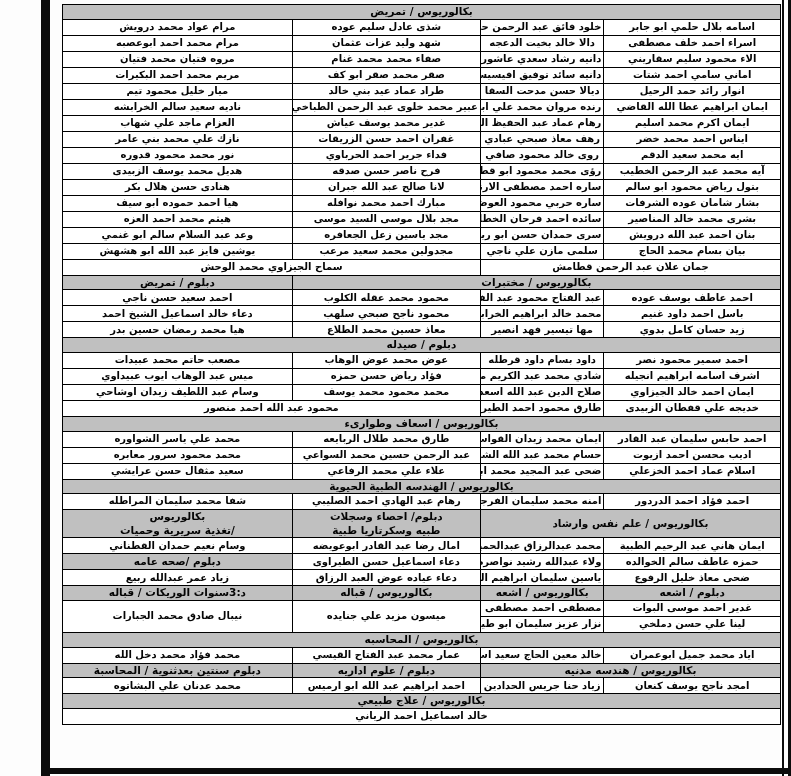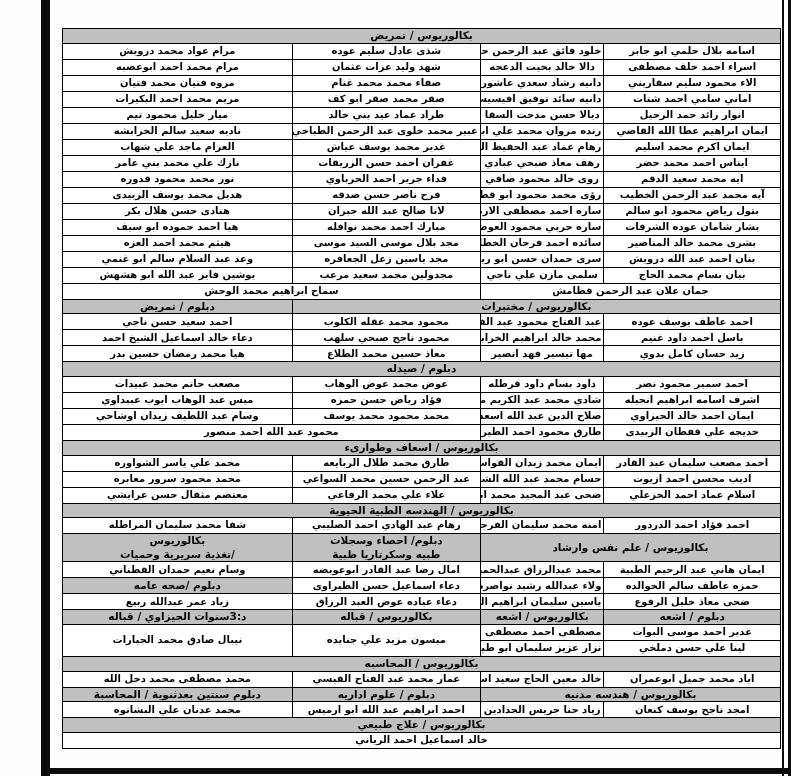--- a/index.html
+++ b/index.html
@@ -4,21 +4,21 @@
 <style>
   html,body{margin:0;padding:0;background:#ffffff;}
   .page{position:relative;width:791px;height:776px;background:#fdfdfd;overflow:hidden;
         font-family:"DejaVu Sans","Liberation Sans",sans-serif;}
   .frame-bar{position:absolute;background:#0c0c0c;}
   .bar-left{left:41px;top:0;width:9px;height:776px;}
   .bar-right-outer{left:788px;top:0;width:3px;height:776px;}
   .bar-right-inner{left:782px;top:0;width:2px;height:776px;}
   .bar-bottom{left:41px;top:768px;width:750px;height:6px;}
   table.roster{position:absolute;left:62px;top:4px;width:719px;border-collapse:collapse;
-        table-layout:fixed;direction:rtl;margin-top:24px;}
+        table-layout:fixed;direction:rtl;}
   td{border:1px solid #000;text-align:center;vertical-align:middle;font-weight:bold;
      color:#050505;padding:0 2px;overflow:hidden;}
   td.name{font-size:10px;height:15px;line-height:1.25;white-space:nowrap;background:#ffffff;}
   td.hdr{font-size:10.5px;height:13px;line-height:1.3;background:#c0c0c0;white-space:pre-line;}
 </style>
 </head>
 <body>
 
 <div class="page">
   <div class="frame-bar bar-left"></div>
@@ -122,21 +122,21 @@
           <td class="name">وعد عبد السلام سالم ابو غنمي</td>
         </tr>
         <tr>
           <td class="name">بيان بسام محمد الحاج</td>
           <td class="name">سلمى مازن علي ناجي</td>
           <td class="name">مجدولين محمد سعيد مرعب</td>
           <td class="name">يوشين فايز عبد الله ابو هشهش</td>
         </tr>
         <tr>
           <td colspan="2" class="name">جمان علان عبد الرحمن قطامش</td>
-          <td colspan="2" class="name">سماح ابراهيم محمد الوحش</td>
+          <td colspan="2" class="name">سماح الجيزاوي محمد الوحش</td>
         </tr>
         <tr>
           <td colspan="3" class="hdr">بكالوريوس / مختبرات</td>
           <td class="hdr">دبلوم / تمريض</td>
         </tr>
         <tr>
           <td class="name">احمد عاطف يوسف عوده</td>
           <td class="name">عبد الفتاح محمود عبد الفتاح عقل</td>
           <td class="name">محمود محمد عقله الكلوب</td>
           <td class="name">احمد سعيد حسن ناجي</td>
@@ -176,36 +176,36 @@
         </tr>
         <tr>
           <td class="name">خديجه علي قفطان الزبيدى</td>
           <td class="name">طارق محمود احمد الطيري</td>
           <td colspan="2" class="name">محمود عبد الله احمد منصور</td>
         </tr>
         <tr>
           <td colspan="4" class="hdr">بكالوريوس / اسعاف وطوارىء</td>
         </tr>
         <tr>
-          <td class="name">احمد مصعب سليمان عبد القادر</td>
+          <td class="name">احمد حابس سليمان عبد القادر</td>
           <td class="name">ايمان محمد زيدان القواسمه</td>
           <td class="name">طارق محمد طلال الربايعه</td>
           <td class="name">محمد علي ياسر الشواوره</td>
         </tr>
         <tr>
           <td class="name">اديب محسن احمد ازيوت</td>
           <td class="name">حسام محمد عبد الله الشمري</td>
           <td class="name">عبد الرحمن حسين محمد السواعي</td>
           <td class="name">محمد محمود سرور معابره</td>
         </tr>
         <tr>
           <td class="name">اسلام عماد احمد الخزعلي</td>
           <td class="name">ضحى عبد المجيد محمد ابو سمرا</td>
           <td class="name">علاء علي محمد الرفاعي</td>
-          <td class="name">معتصم مثقال حسن عرايشي</td>
+          <td class="name">سعيد مثقال حسن عرايشي</td>
         </tr>
         <tr>
           <td colspan="4" class="hdr">بكالوريوس / الهندسه الطبية الحيوية</td>
         </tr>
         <tr>
           <td class="name">احمد فؤاد احمد الدردور</td>
           <td class="name">امنه محمد سليمان الفرجات</td>
           <td class="name">رهام عبد الهادي احمد الصليبي</td>
           <td class="name">شفا محمد سليمان المراطله</td>
         </tr>
@@ -231,40 +231,40 @@
         <tr>
           <td class="name">ضحى معاذ خليل الرفوع</td>
           <td class="name">ياسين سليمان ابراهيم الشقيلي</td>
           <td class="name">دعاء عياده عوض العبد الرزاق</td>
           <td class="name">زياد عمر عبدالله ربيع</td>
         </tr>
         <tr>
           <td class="hdr">دبلوم / اشعه</td>
           <td class="hdr">بكالوريوس / اشعه</td>
           <td class="hdr">بكالوريوس / قباله</td>
-          <td class="hdr">د:3سنوات الجيزاوي / قباله</td>
+          <td class="hdr">د:3سنوات الوريكات / قباله</td>
         </tr>
         <tr>
           <td class="name">غدير احمد موسى البوات</td>
           <td class="name">مصطفى احمد مصطفى الريماوي</td>
           <td rowspan="2" class="name">ميسون مزيد علي جنايده</td>
           <td rowspan="2" class="name">نيبال صادق محمد الجبارات</td>
         </tr>
         <tr>
           <td class="name">لينا علي حسن دملخي</td>
           <td class="name">نزار عزيز سليمان ابو طير</td>
         </tr>
         <tr>
           <td colspan="4" class="hdr">بكالوريوس / المحاسبه</td>
         </tr>
         <tr>
           <td class="name">اياد محمد جميل ابوعمران</td>
           <td class="name">خالد معين الحاج سعيد اسماعيل</td>
           <td class="name">عمار محمد عبد الفتاح القيسي</td>
-          <td class="name">محمد مصطفى محمد دخل الله</td>
+          <td class="name">محمد فؤاد محمد دخل الله</td>
         </tr>
         <tr>
           <td colspan="2" class="hdr">بكالوريوس / هندسه مدنيه</td>
           <td class="hdr">دبلوم / علوم اداريه</td>
           <td class="hdr">دبلوم سنتين بعدثنوية / المحاسبة</td>
         </tr>
         <tr>
           <td class="name">امجد ناجح يوسف كنعان</td>
           <td class="name">زياد حنا جريس الحدادين</td>
           <td class="name">احمد ابراهيم عبد الله ابو ارميس</td>

